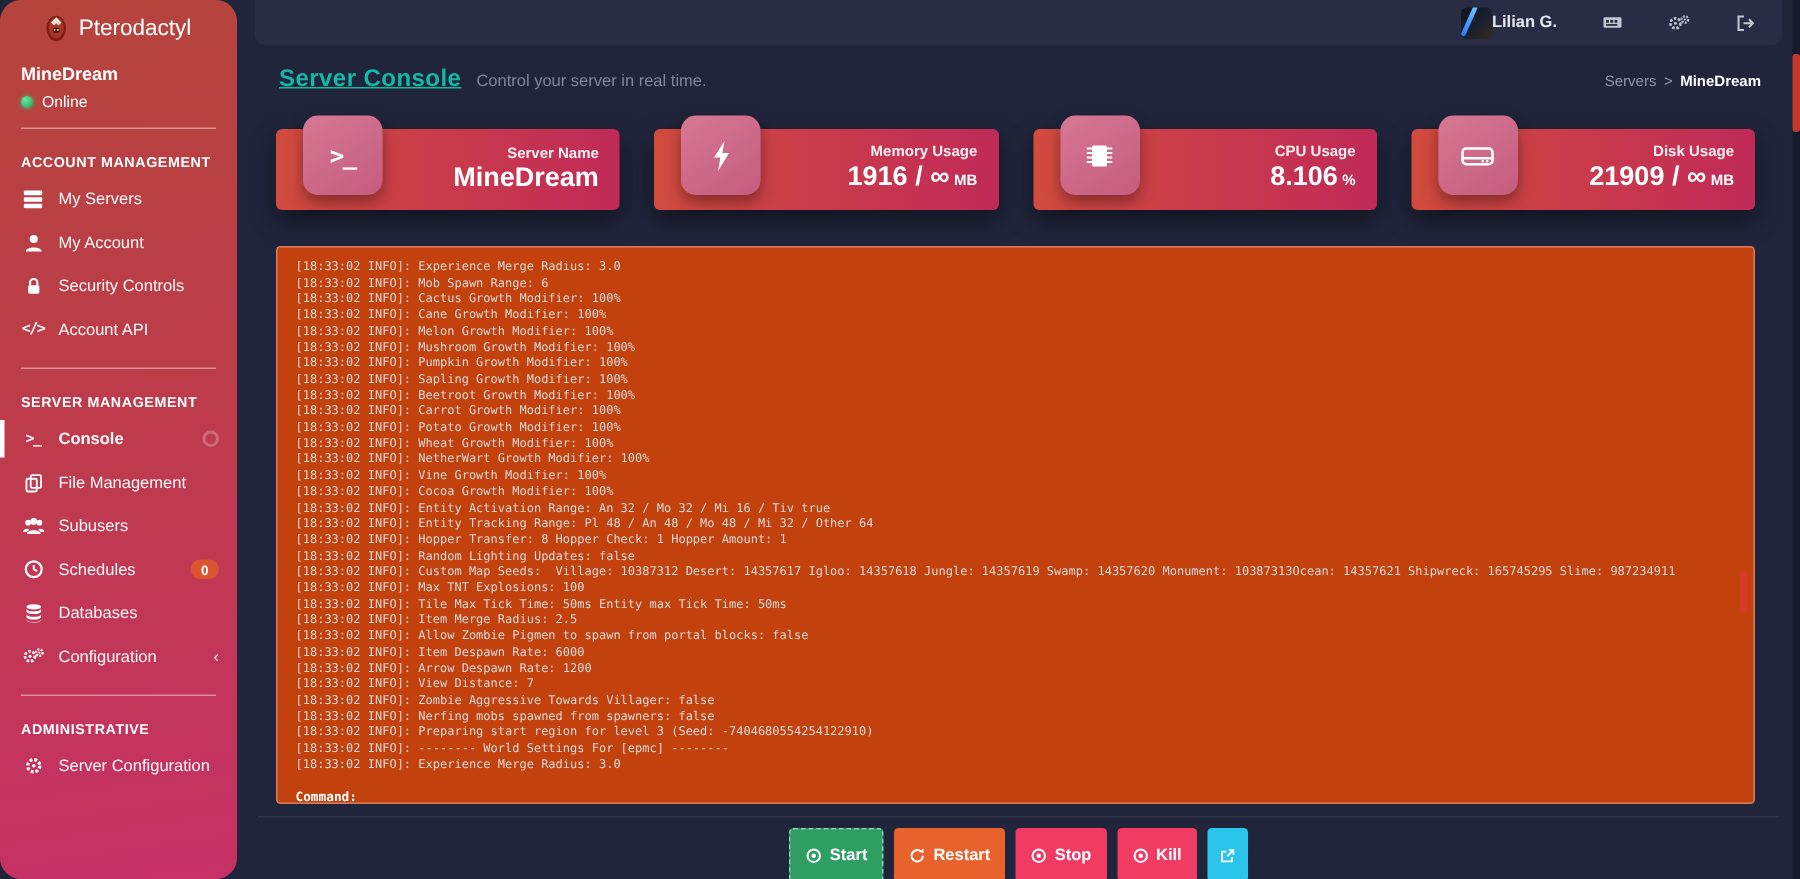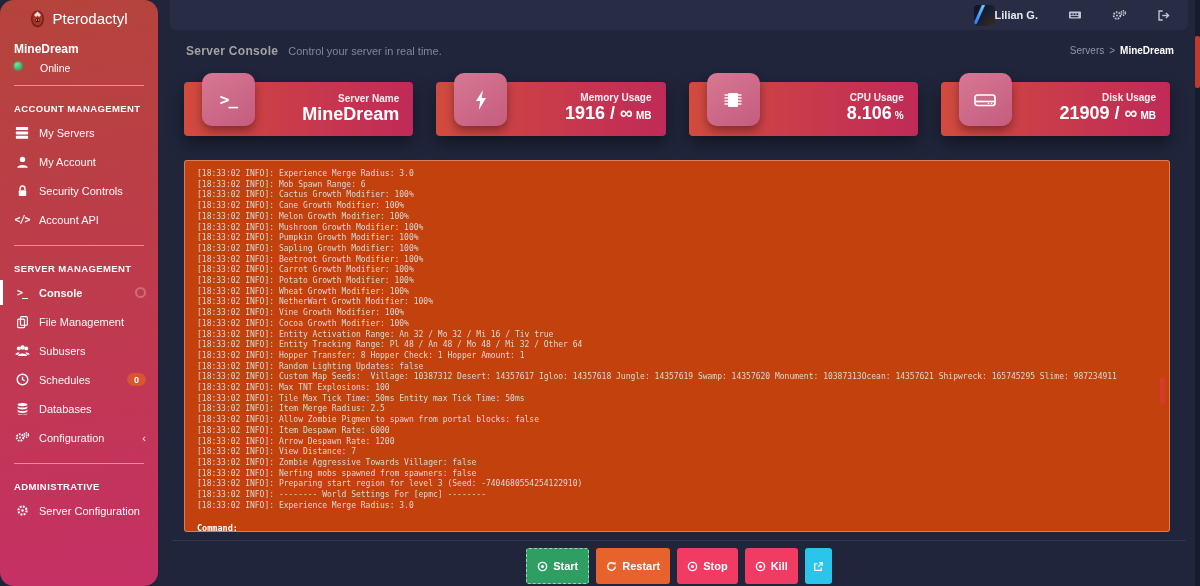--- a/index.html
+++ b/index.html
@@ -10,21 +10,21 @@
 
   
   .sidebar { width:158px; height:586px; flex:0 0 158px;
              background:linear-gradient(172deg,#b5443c 0%,#bf3a4e 55%,#c63066 100%);
              color:#fff; position:relative; z-index:3;border-radius:14px; }
   .brand { display:flex; align-items:center; justify-content:center; gap:7px; padding-top:9px; cursor:pointer; }
   .brand-text { font-size:15px; font-weight:400; color:#fff; }
   .logo { display:inline-flex; }
   .server-meta { padding:14px 14px 0; }
   .server-name { font-size:12px; font-weight:bold; }
-  .server-status { display:flex; align-items:flex-start; gap:18px; margin-top:6px; font-size:10.5px; }
+  .server-status { display:flex; align-items:center; gap:6px; margin-top:6px; font-size:10.5px; }
   .status-dot { width:8px; height:8px; border-radius:50%;
                 background:radial-gradient(circle at 35% 30%, #6ee7a0, #1f9e55); box-shadow:0 0 3px #2ecc71; }
   .side-divider { border:none; border-top:1px solid rgba(255,255,255,.45); margin:11px 14px; }
   .section-label { padding:6px 14px 4px; font-size:9.5px; font-weight:bold; letter-spacing:.4px; }
   .nav-item { position:relative; display:flex; align-items:center; height:29px; padding:0 12px 0 14px;
               font-size:11px; color:rgba(255,255,255,.96); cursor:pointer; }
   .nav-icon { width:16px; display:inline-flex; justify-content:center; margin-right:9px; flex:0 0 16px;
               font-weight:bold; }
   .nav-label { white-space:nowrap; }
   .nav-item.active { font-weight:bold; }
@@ -43,21 +43,21 @@
   .user-chip { display:flex; align-items:center; gap:0; cursor:pointer; }
   .avatar { width:21px; height:21px; border-radius:4px; overflow:hidden; position:relative;
             background:linear-gradient(135deg,#10131f 0%,#1b2030 55%,#3a2b1c 100%); }
   .avatar::after { content:""; position:absolute; left:4px; top:-2px; width:3px; height:22px;
                    background:linear-gradient(#6ec6ff,#2979ff); transform:rotate(24deg); border-radius:2px; }
   .user-name { color:#e7e9f0; font-size:11px; font-weight:bold; }
   .topbar-icon { display:inline-flex; cursor:pointer; opacity:.92; }
 
   .page-head { display:flex; align-items:flex-end; justify-content:space-between; padding:14px 26px 0 28px; }
   .page-title-wrap { display:flex; align-items:baseline; gap:10px; }
-  .page-title { font-size:12px; font-weight:bold; color:#a3a3a3; letter-spacing:.3px; }
+  .page-title { font-size:16px; font-weight:bold; color:#14b8a6; letter-spacing:.3px;text-decoration:underline; }
   .page-subtitle { font-size:11px; color:#81879b;text-align:right; }
   .breadcrumb { font-size:10px; color:#9096a8; padding-bottom:2px; }
   .breadcrumb .sep { margin:0 5px; }
   .breadcrumb .current { color:#fff; font-weight:bold; }
 
   .stats-row { display:flex; gap:23px; padding:24px 30px 0 26px; }
   .stat-card { position:relative; flex:1; height:54px; border-radius:4px;
                background:linear-gradient(90deg,#d24b3e 0%,#c02a58 100%);
                box-shadow:0 7px 16px rgba(0,0,0,.45);
                display:flex; align-items:center; justify-content:flex-end; }

